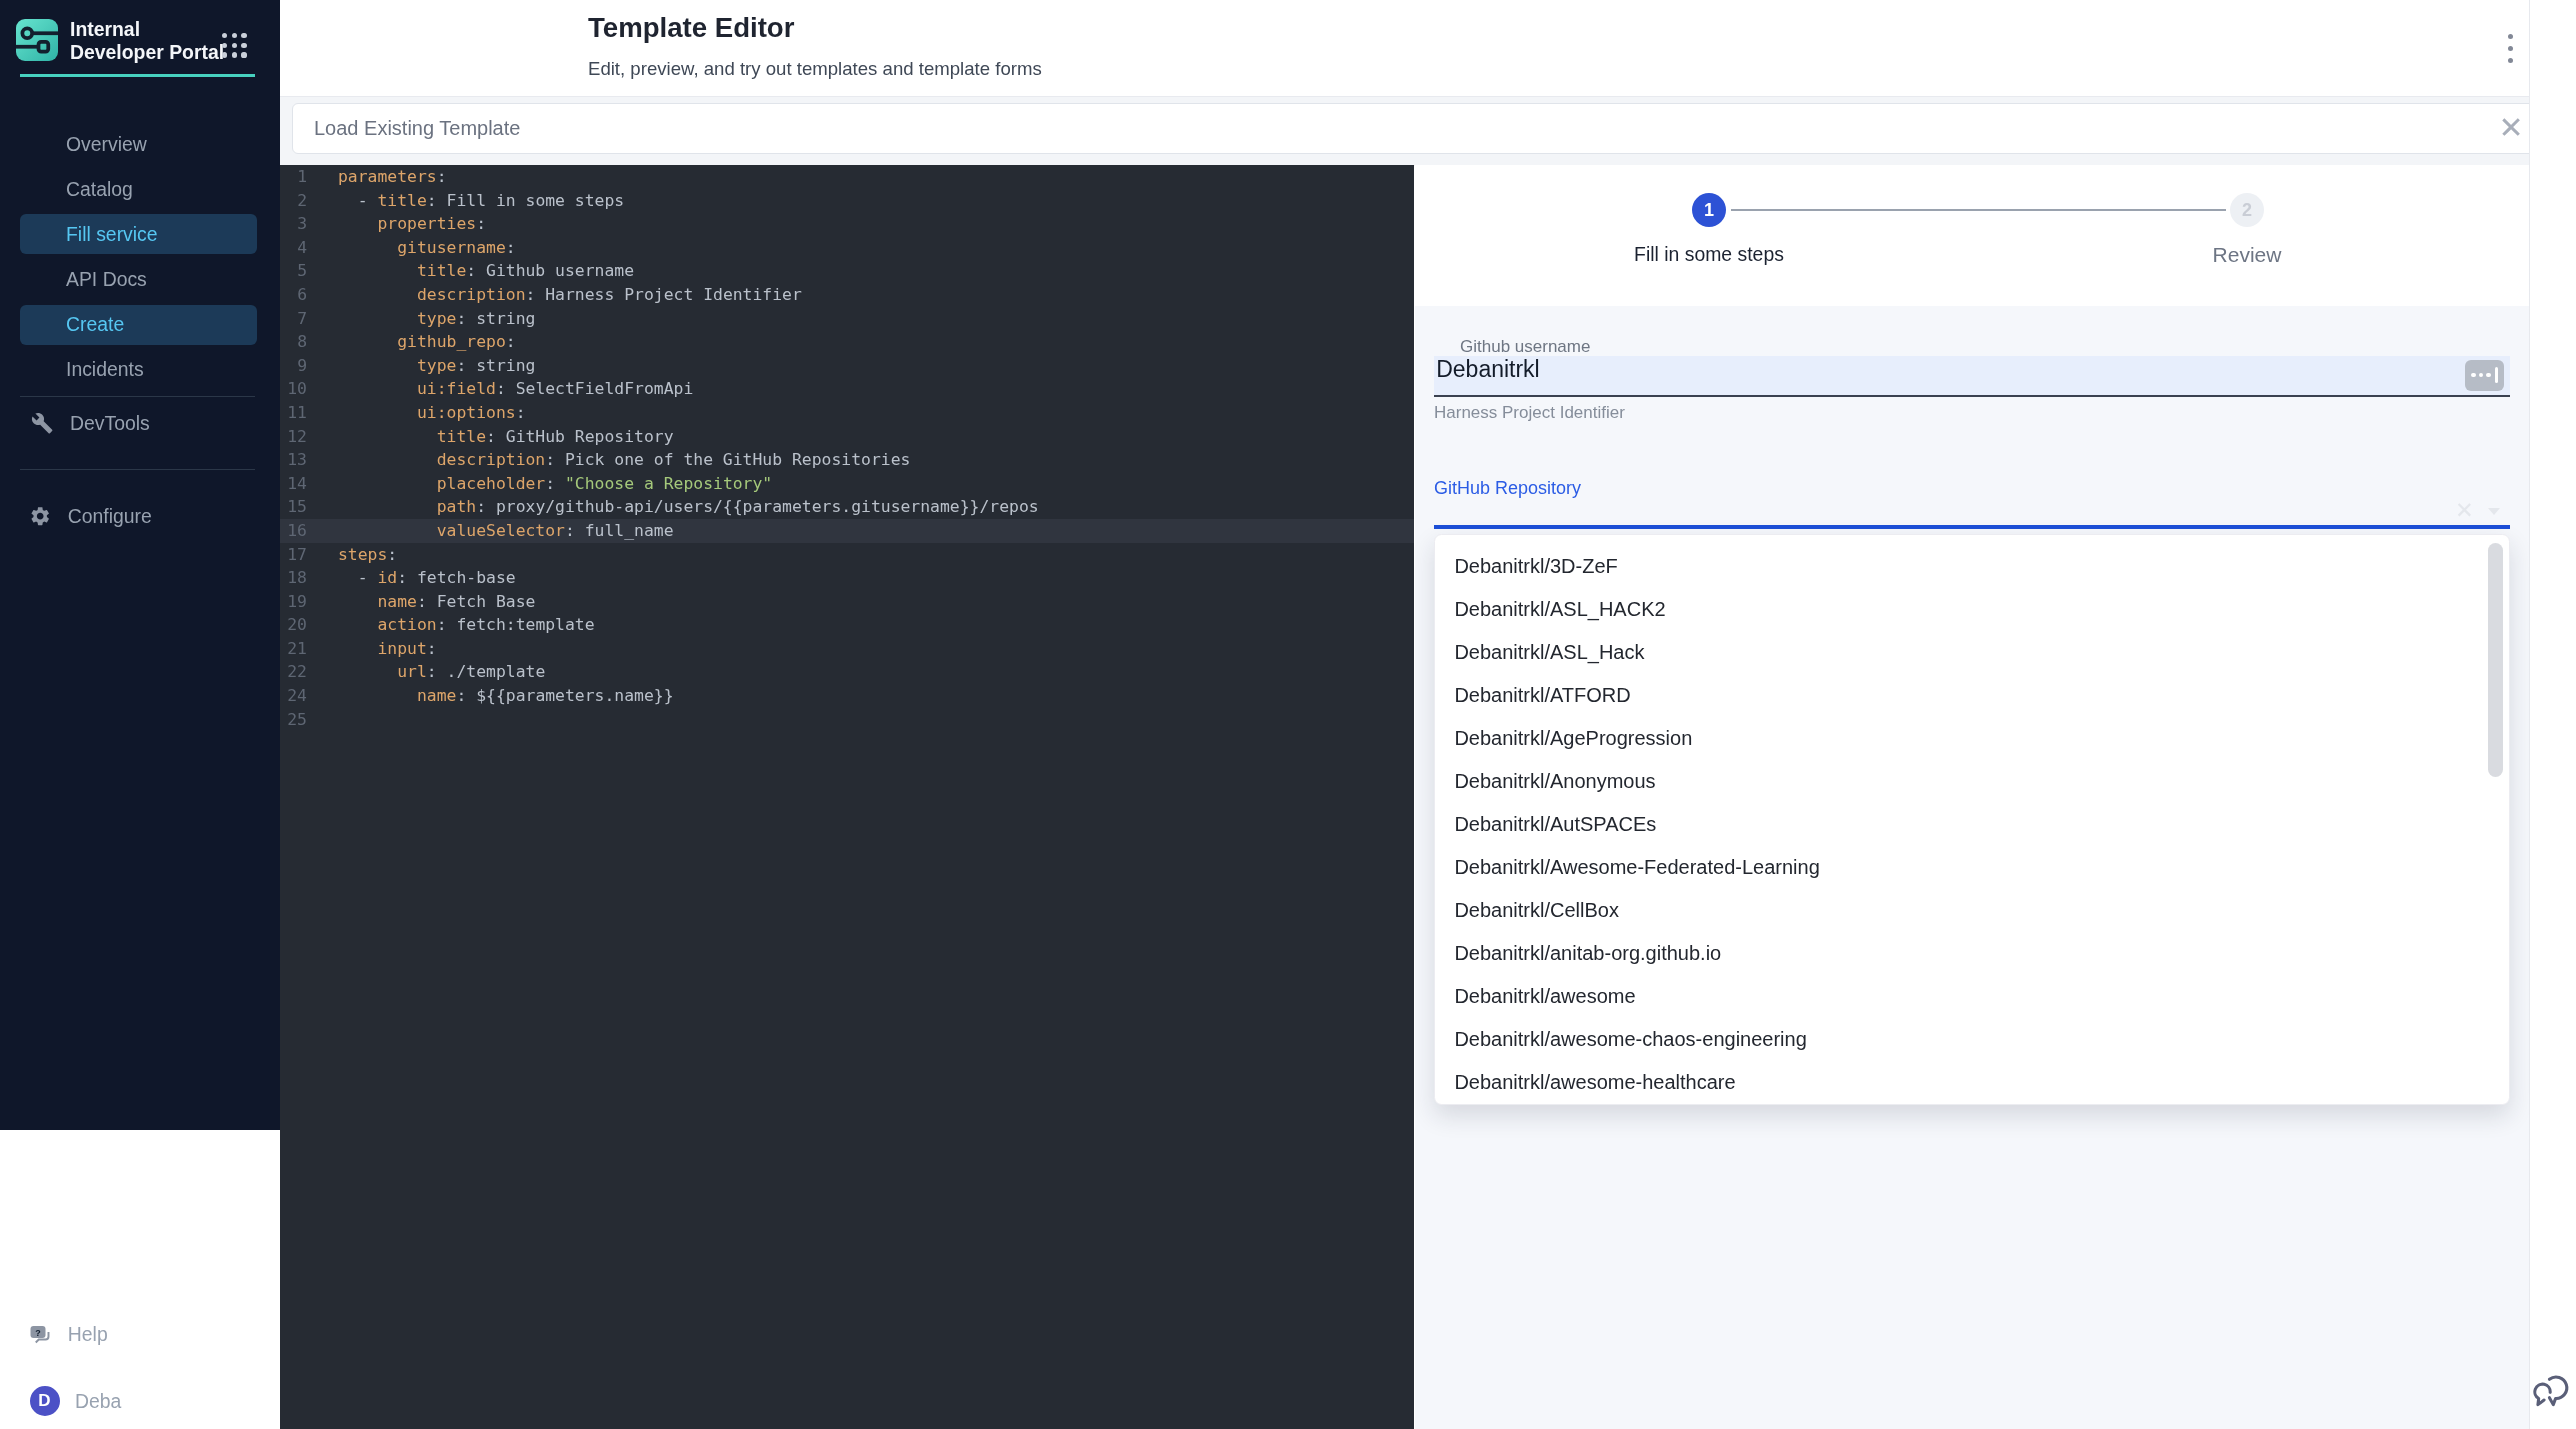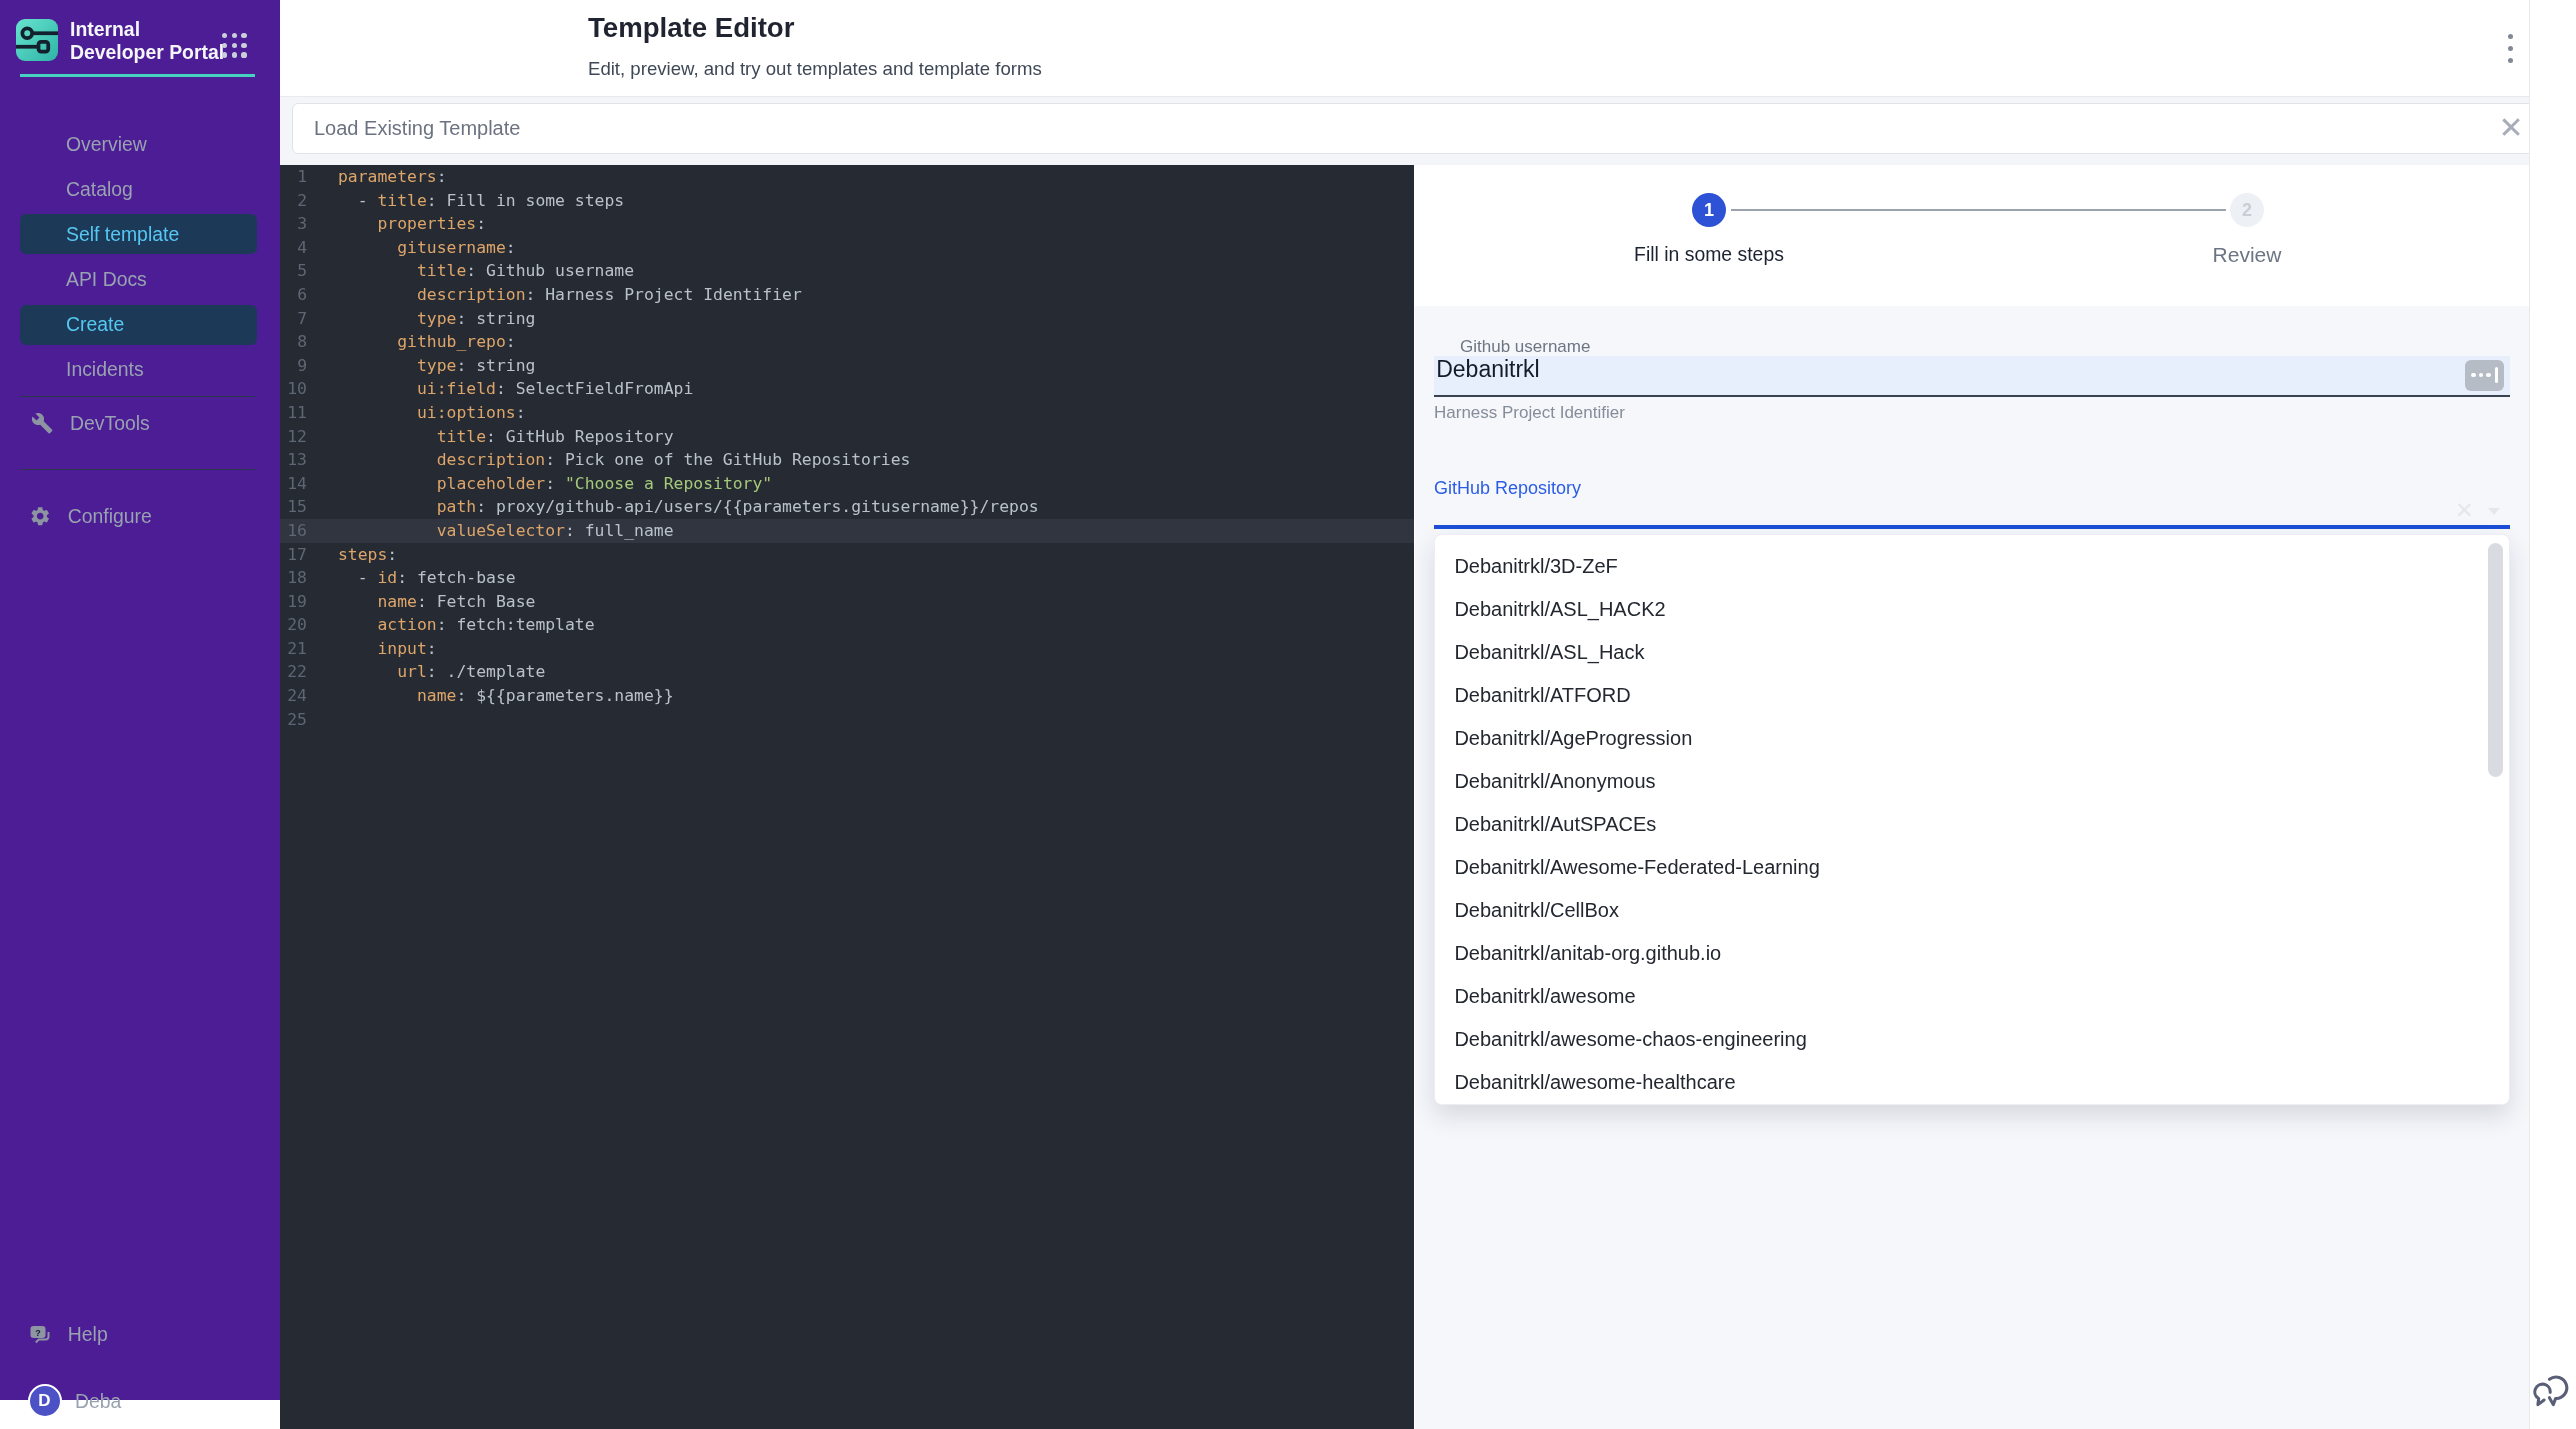--- a/index.html
+++ b/index.html
@@ -1,21 +1,21 @@
 <!DOCTYPE html>
 <html style="font-size:12px"><head>
 <meta charset="utf-8">
 <style>
   html,body{margin:0;padding:0;background:#ffffff;}
   .app{position:relative;width:2576px;height:1430px;overflow:hidden;
        font-family:"Liberation Sans",sans-serif;background:#ffffff;}
   .abs{position:absolute;}
 
   
-  .sidebar{left:0;top:0;width:280px;height:1400px;background:#4c1d95;}
+  .sidebar{left:0;top:0;width:280px;height:1130px;background:#0f172a;}
   .logo-icon{left:16.4px;top:19.4px;width:42px;height:42px;}
   .brand-text{left:70px;top:18px;width:157px;color:#f4f6f9;font-size:19.4px;line-height:23px;font-weight:600;}
   .apps-icon{left:222px;top:33px;width:25px;height:25px;display:grid;
              grid-template-columns:repeat(3,5.2px);grid-template-rows:repeat(3,5.2px);gap:4.5px;cursor:pointer;}
   .apps-icon i{background:#c9cfd9;border-radius:50%;}
   .brand-underline{left:20px;top:74px;width:235px;height:3px;background:#47d1bf;}
   .nav{left:20px;top:124px;width:237px;}
   .nav-item{height:40px;margin-bottom:5.2px;border-radius:6px;display:flex;align-items:center;
             padding-left:46px;box-sizing:border-box;color:#98a2b0;font-size:19.4px;cursor:pointer;}
   .nav-item.active{background:#1c3a58;color:#56c7f2;}
@@ -133,21 +133,21 @@
     <div class="abs brand-underline"></div>
 
     <div class="abs nav">
         <div class="nav-item">
           <span>Overview</span>
         </div>
         <div class="nav-item">
           <span>Catalog</span>
         </div>
         <div class="nav-item active">
-          <span>Self template</span>
+          <span>Fill service</span>
         </div>
         <div class="nav-item">
           <span>API Docs</span>
         </div>
         <div class="nav-item active">
           <span>Create</span>
         </div>
         <div class="nav-item">
           <span>Incidents</span>
         </div>

